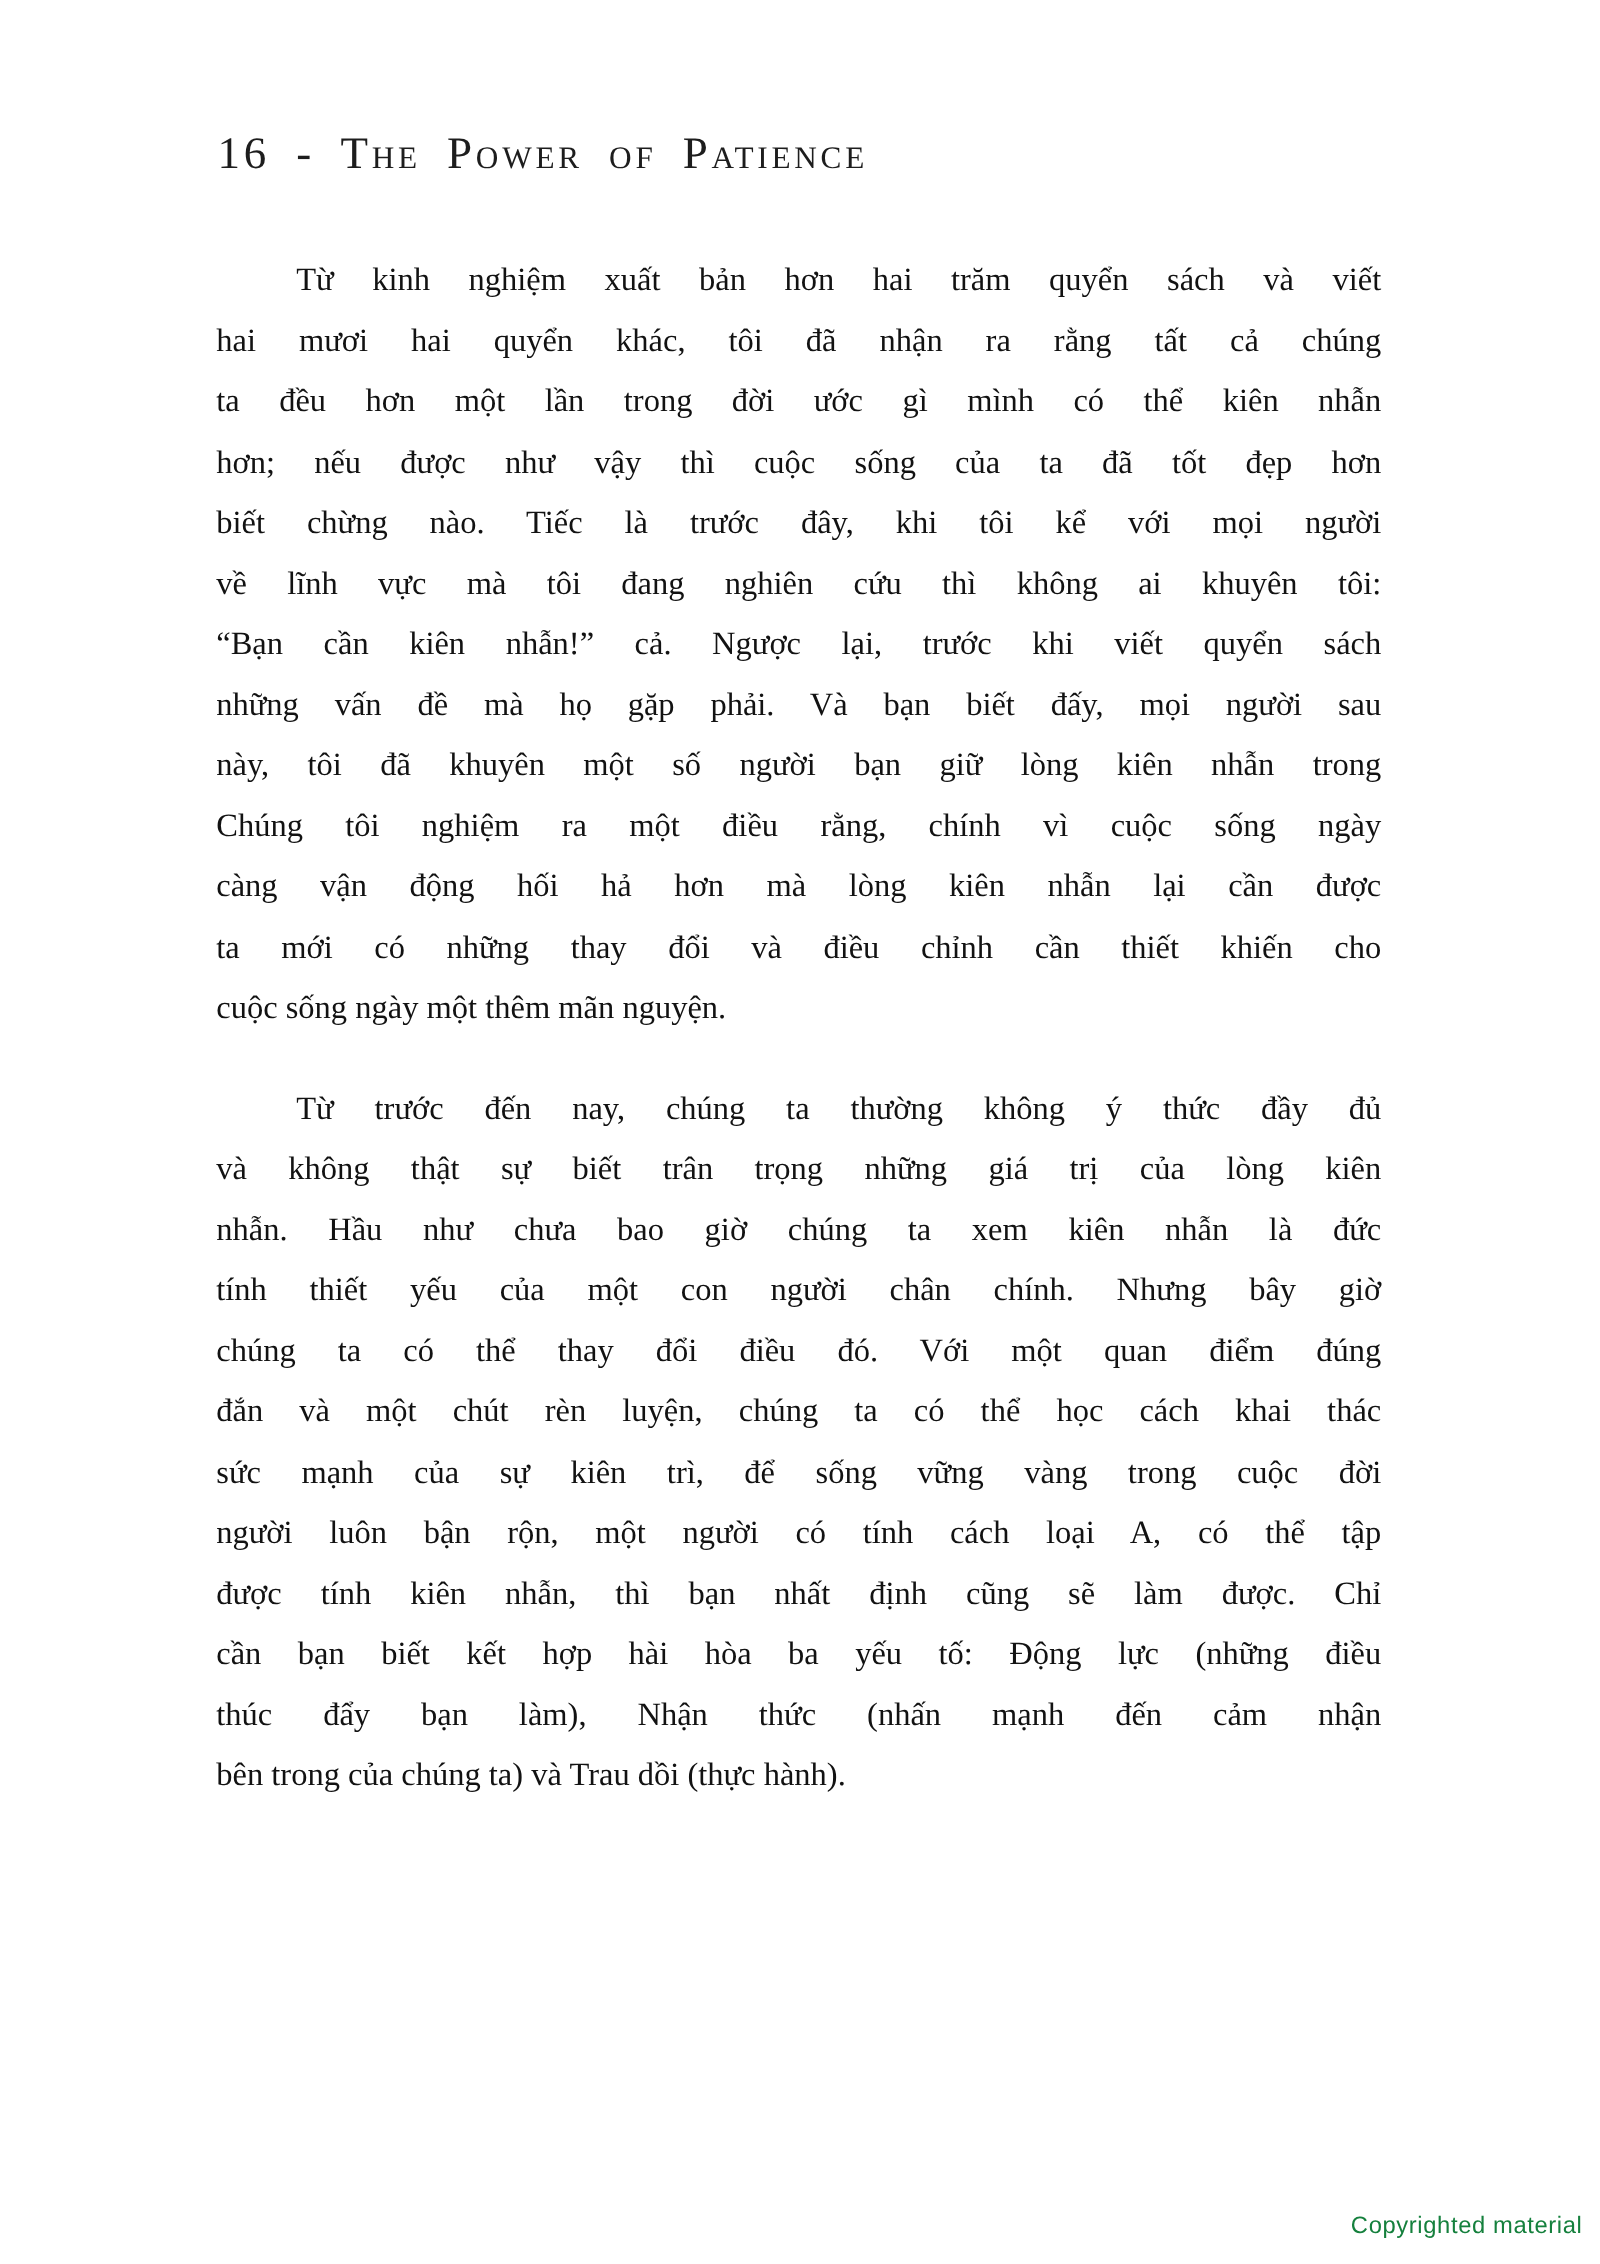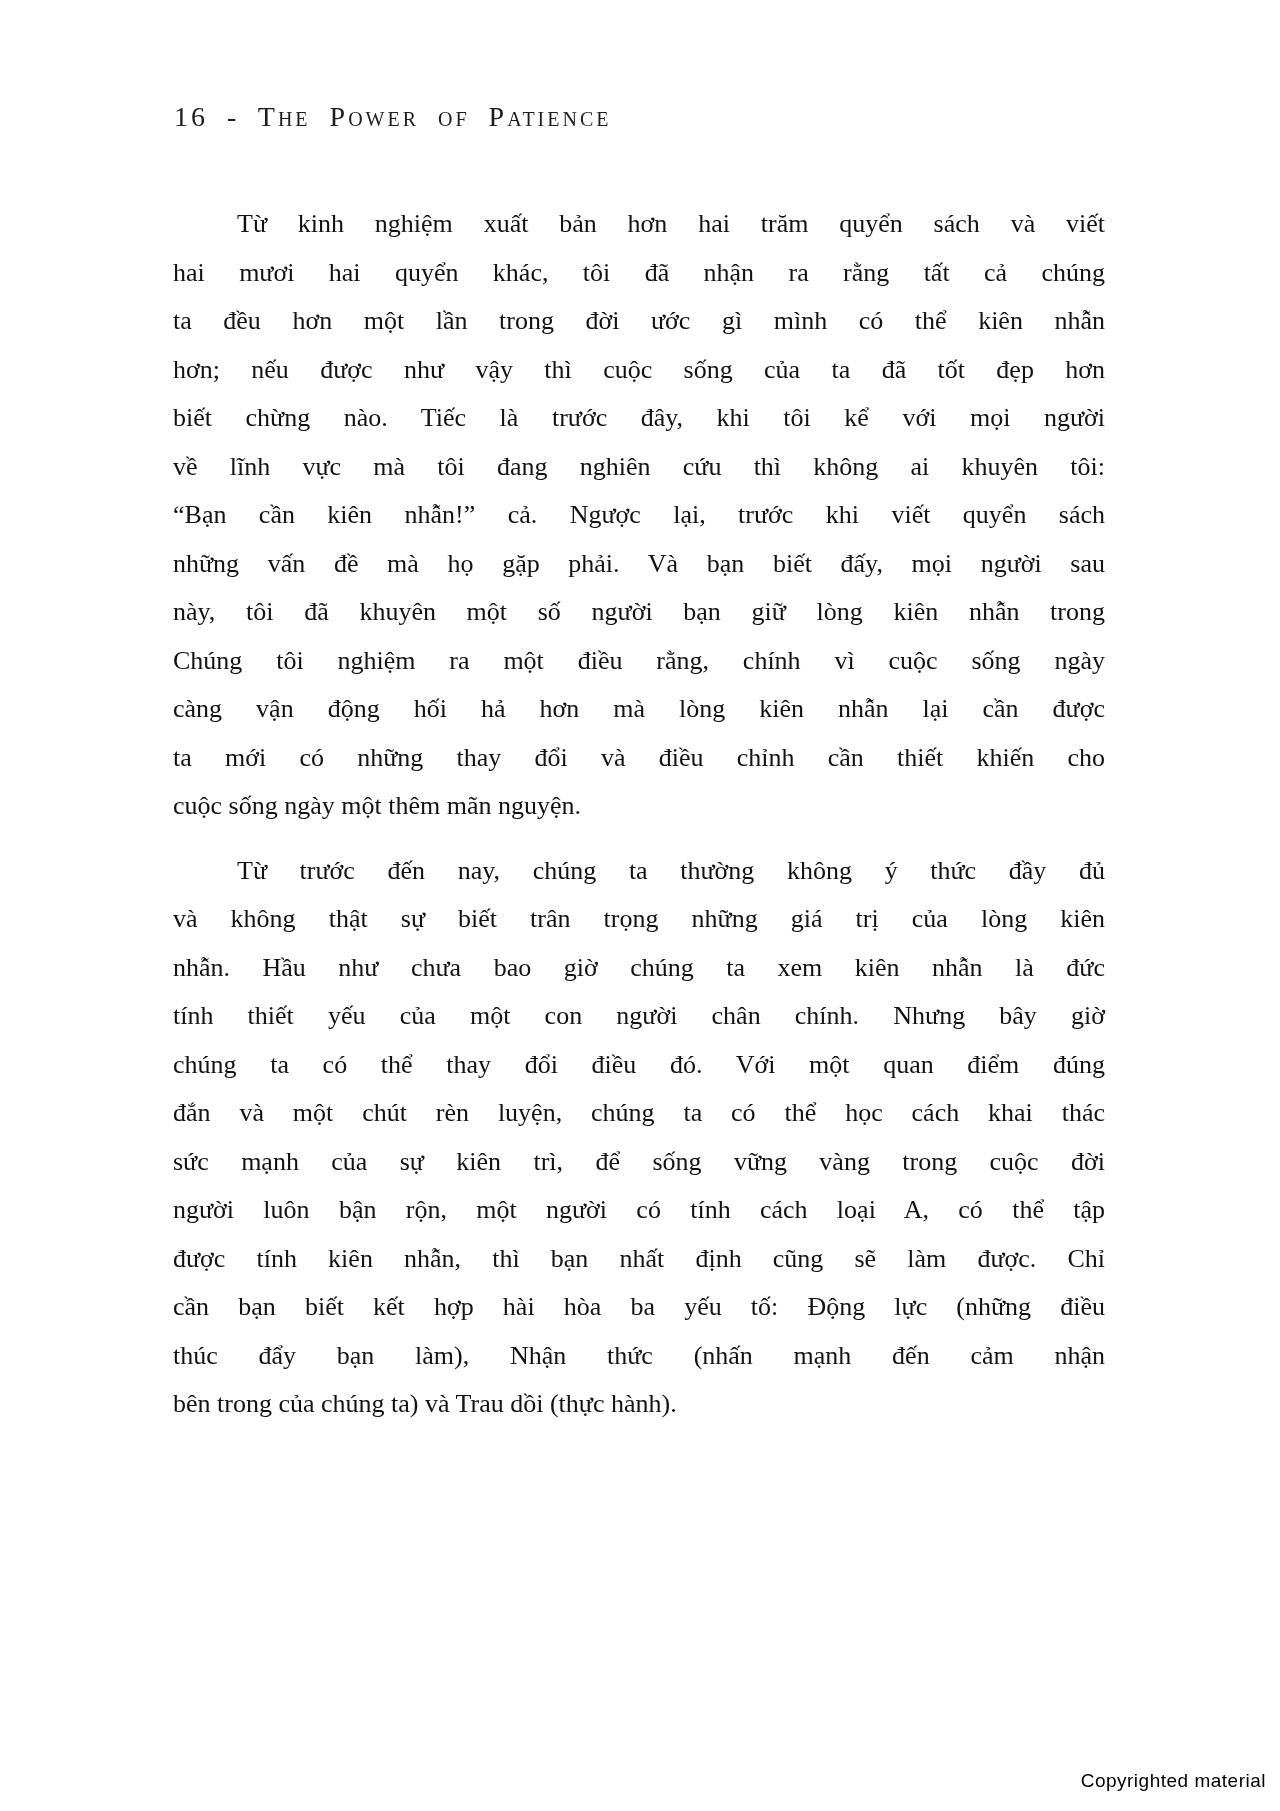--- a/index.html
+++ b/index.html
@@ -9,50 +9,50 @@
     background: #ffffff;
     position: relative;
     font-family: "Liberation Serif", "DejaVu Serif", serif;
     color: #121212;
     overflow: hidden;
   }
   .page-header {
     position: absolute;
     left: 174px;
     top: 101px;
-    font-size: 28px;
+    font-size: 36px;
     font-variant: small-caps;
     letter-spacing: 3px;
     word-spacing: 9px;
     color: #1d1d1d;
     white-space: nowrap;
     font-family: Liberation Serif, serif;
   }
   .text-block {
     position: absolute;
     left: 173px;
     top: 200px;
     width: 932px;
     font-size: 26px;
     line-height: 48.5px;
   }
-  .paragraph + .paragraph { margin-top: 16px; }
+  .paragraph + .paragraph { margin-top: 32px; }
   .line {
     text-align: justify;
     text-align-last: justify;
   }
   .line.first { text-indent: 64px; }
   .line.last { text-align-last: left; }
   .watermark {
     position: absolute;
     right: 14px;
     top: 1770px;
     font-family: "Liberation Sans", sans-serif;
     font-size: 19px;
-    color: #000000;
+    color: #15803d;
     letter-spacing: 0.5px;
   }
 </style>
 </head>
 <body>
 
 <div class="page-header">16 - The Power of Patience</div>
 
 <div class="text-block">
     <div class="paragraph">

